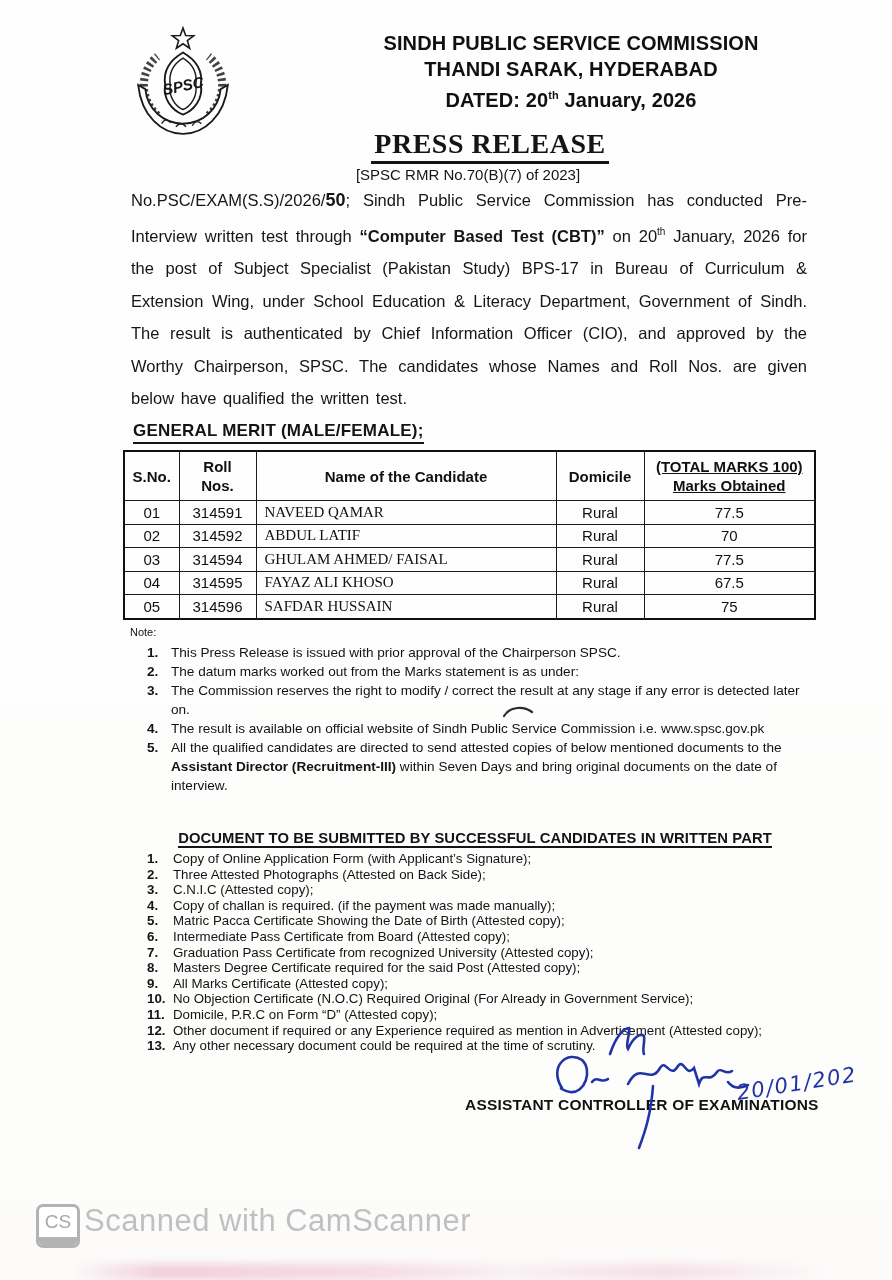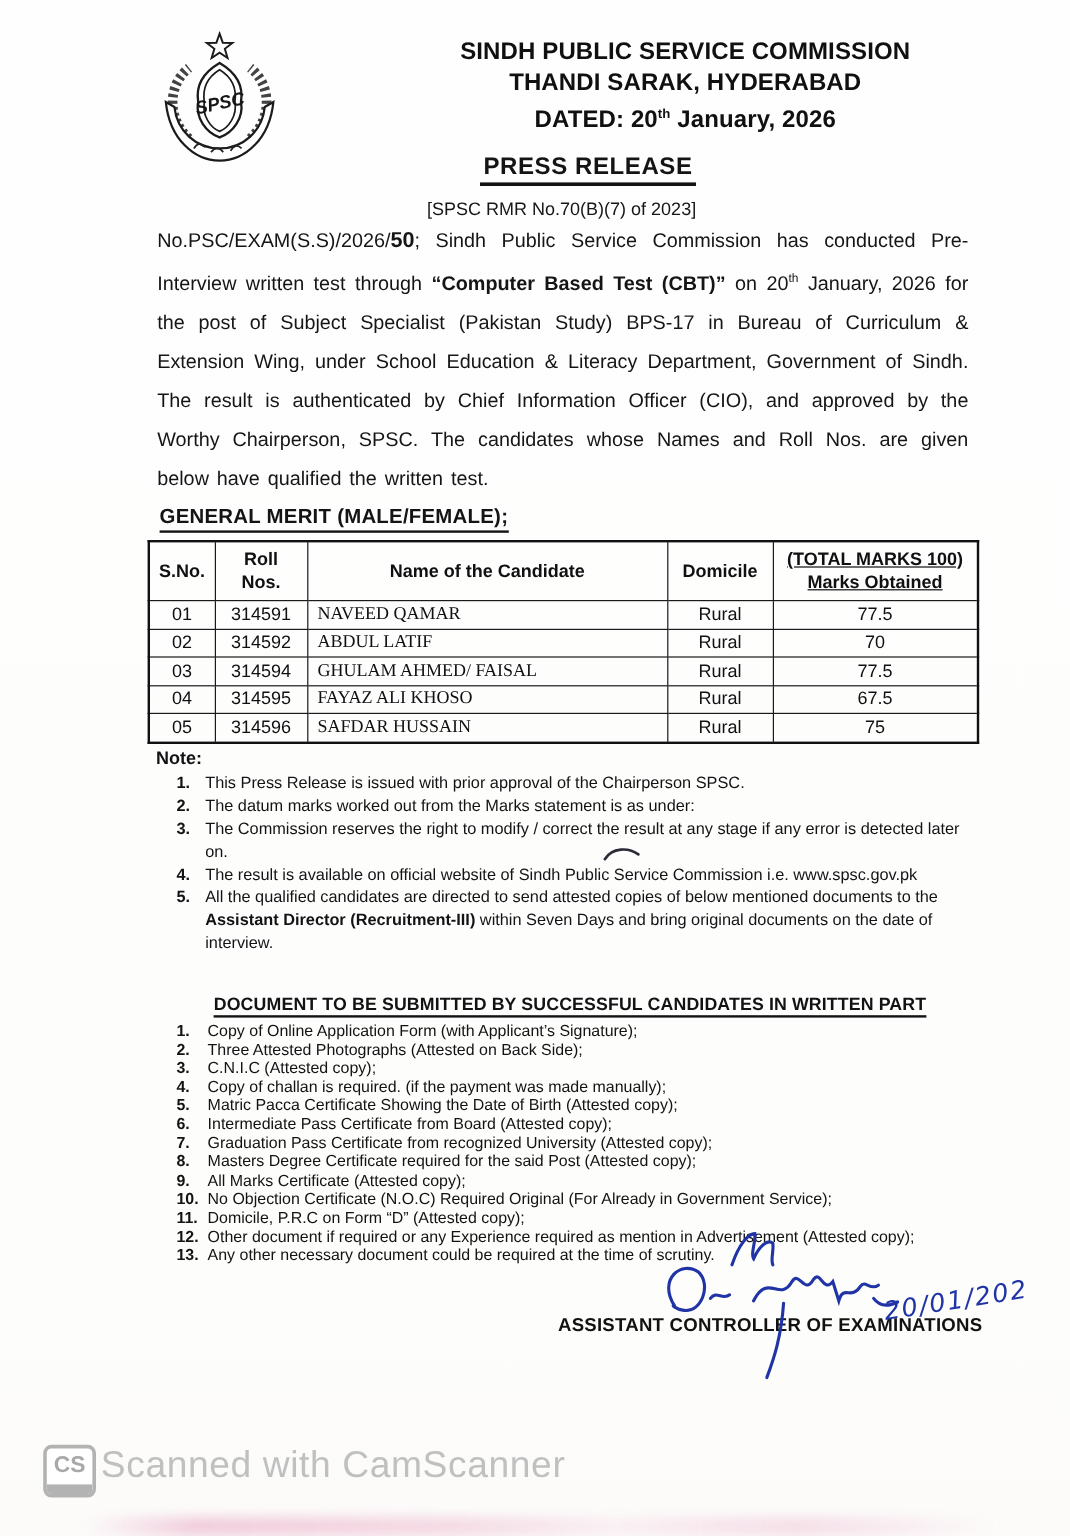--- a/index.html
+++ b/index.html
@@ -13,22 +13,22 @@
 
   
   .logo{position:absolute;left:131px;top:26px;width:104px;height:114px;}
   .org-block{
     position:absolute;left:330px;top:30px;width:482px;text-align:center;
     font-weight:bold;font-size:20px;line-height:26px;letter-spacing:.1px;color:#101010;
   }
   .org-block sup{font-size:11px;}
   .press-release-wrap{position:absolute;left:130px;top:128px;width:676px;text-align:center;}
   .press-release{
-    display:inline-block;font-family:Liberation Sans, sans-serif;font-weight:bold;
-    font-size:20px;letter-spacing:.5px;border-bottom:3px solid #141414;padding:0 3px 1px 3px;margin-left:44px;
+    display:inline-block;font-family:Liberation Serif, serif;font-weight:bold;
+    font-size:28px;letter-spacing:.5px;border-bottom:3px solid #141414;padding:0 3px 1px 3px;margin-left:44px;
   }
   .rmr{position:absolute;left:130px;top:166px;width:676px;text-align:center;font-size:15px;color:#161616;}
 
   
   .main-para{
     position:absolute;left:131px;top:184px;width:676px;
     font-size:16.5px;line-height:32.4px;text-align:justify;word-spacing:2px;color:#151515;
   }
   .main-para .ref-bold{font-weight:bold;font-size:18px;}
   .main-para .bold{font-weight:bold;}
@@ -48,21 +48,21 @@
   table.merit th,table.merit td{border:1.6px solid #1a1a1a;padding:0;}
   table.merit thead th{font-weight:bold;height:48px;line-height:19px;font-size:15px;}
   table.merit tbody td{height:22.5px;text-align:center;font-size:15px;}
   table.merit tbody td.cell-left{text-align:left;padding-left:8px;font-family:Liberation Serif, serif;}
   table.merit{border:2.5px solid #111;}
   col.c-sno{width:55px;}col.c-roll{width:77px;}col.c-name{width:300px;}col.c-dom{width:88px;}col.c-marks{width:171px;}
   .marks-h span{display:block;text-decoration:underline;}
 
   
   .notes{position:absolute;left:130px;top:622px;width:682px;font-size:13.6px;color:#131313;}
-  .note-label{font-weight:bold;font-size:15px;line-height:21px;}
+  .note-label{font-weight:normal;font-size:11px;line-height:21px;}
   .note-item{display:flex;line-height:19px;}
   .note-num{width:24px;margin-left:17px;font-weight:bold;flex:none;}
   .note-txt{flex:1;}
   .note-bold{font-weight:bold;}
   .web-link{color:#131313;}
   .datum-wrap{text-align:center;margin:4px 0 5px 0;}
   .datum-box{
     display:inline-flex;border:2px solid #1a1a1a;font-size:14px;line-height:20px;
   }
   .datum-cell1{padding:1px 12px;border-right:2px solid #1a1a1a;}
@@ -84,21 +84,21 @@
   .sig-title{
     position:absolute;left:465px;top:1096px;
     font-weight:bold;font-size:15.5px;letter-spacing:.2px;color:#121212;z-index:2;
   }
   .sig-svg{position:absolute;left:532px;top:1024px;z-index:3;}
 
   
   .cs-badge{
     position:absolute;left:36px;top:1204px;width:38px;height:38px;
     border:3px solid #b3b3b3;border-radius:7px;background:#fff;
-    color:#a8a8a8;font-weight:bold;font-size:19px;text-align:center;line-height:30px;
+    color:#a8a8a8;font-weight:normal;font-size:19px;text-align:center;line-height:30px;
     overflow:hidden;
   }
   .cs-badge .bar{position:absolute;left:0;right:0;bottom:0;height:8px;background:#b3b3b3;}
   .cs-text{
     position:absolute;left:84px;top:1203px;font-size:31px;color:#c0c0c0;letter-spacing:.5px;
   }
 
   
   .watermark{
     position:absolute;left:70px;right:60px;bottom:0;height:16px;border-radius:10px;

